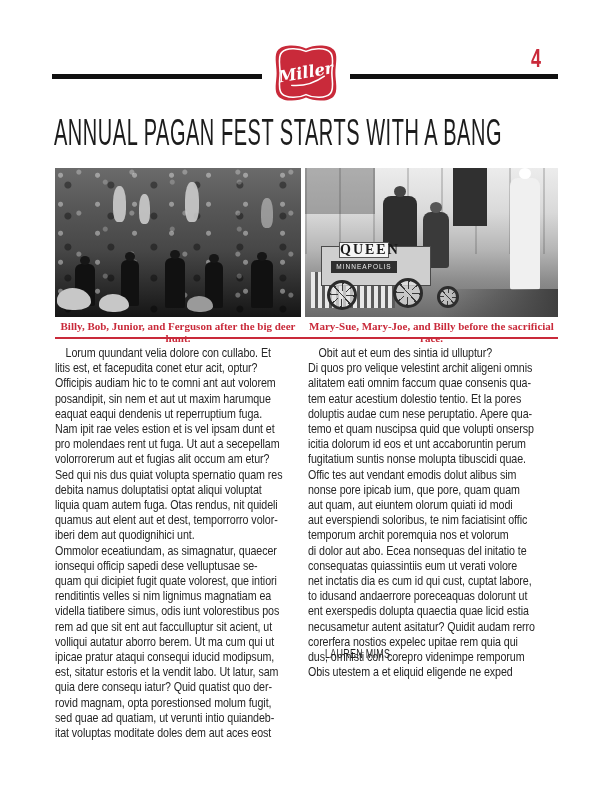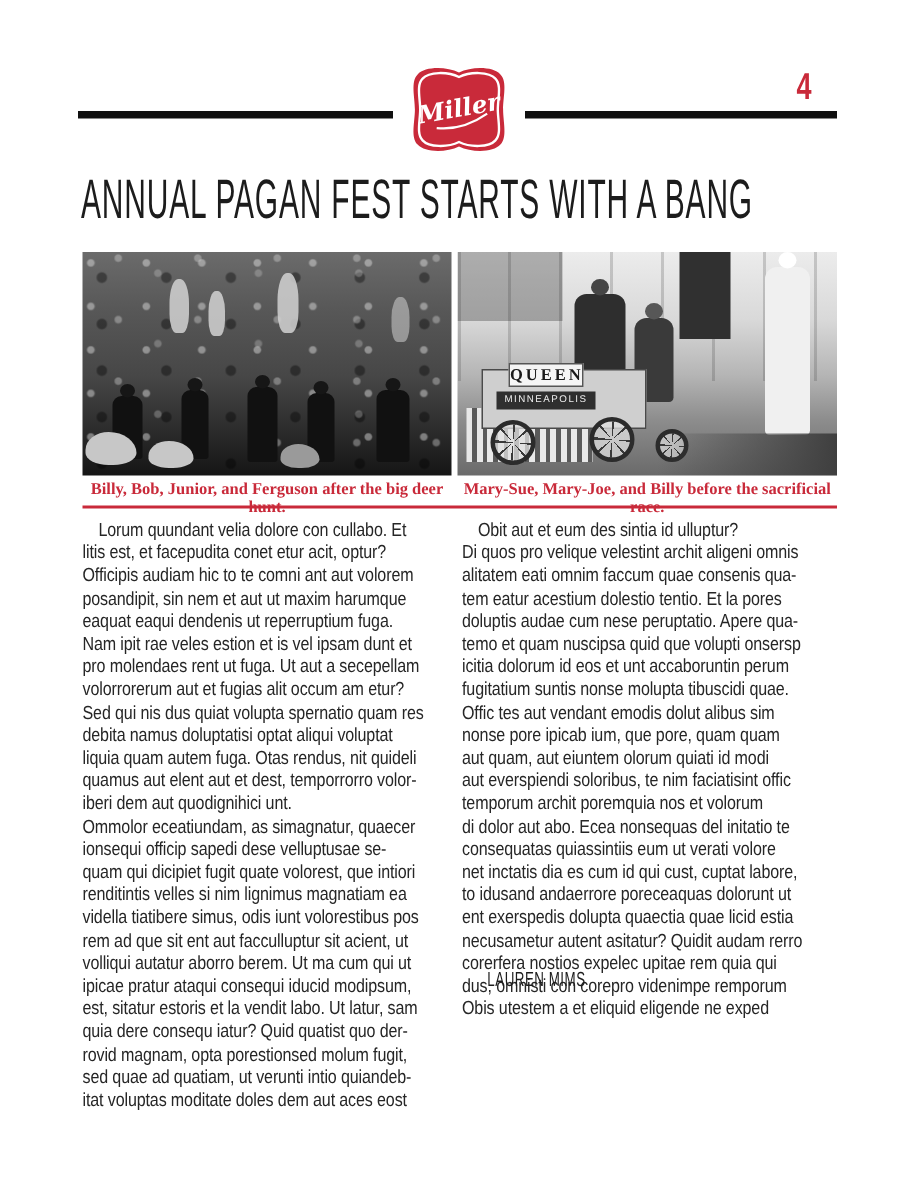--- a/index.html
+++ b/index.html
@@ -45,21 +45,21 @@
   .posts { position:absolute; left:0; top:0; width:100%; height:58%;
     background:repeating-linear-gradient(90deg, rgba(60,60,60,.22) 0 2px, transparent 2px 34px); }
   .door { position:absolute; left:148px; top:0; width:34px; height:58px; background:#303030; }
   .shade { position:absolute; left:0; top:0; width:70px; height:46px; background:rgba(40,40,40,.32); }
   .figure { position:absolute; border-radius:8px 8px 3px 3px; }
   .figure::before { content:""; position:absolute; top:-10px; left:50%; margin-left:-6px; width:12px; height:11px; border-radius:50%; background:inherit; filter:brightness(1.5); }
   .slats { position:absolute; left:6px; top:104px; width:84px; height:36px;
     background:repeating-linear-gradient(90deg,#e8e8e8 0 4px,#5a5a5a 4px 7px); }
   .cartbody { position:absolute; left:16px; top:78px; width:110px; height:40px; background:#cfcfcf; border:1px solid #4a4a4a; box-sizing:border-box; }
   .sign-top { position:absolute; left:34px; top:74px; width:50px; height:16px; background:#f5f5f5; border:1px solid #555; box-sizing:border-box;
-    font-family:"Liberation Serif",serif; font-weight:bold; font-size:11px; letter-spacing:2px; color:#1a1a1a; text-align:center; line-height:14px; }
+    font-family:"Liberation Serif",serif; font-weight:bold; font-size:14px; letter-spacing:2px; color:#1a1a1a; text-align:center; line-height:14px; }
   .sign-bottom { position:absolute; left:26px; top:93px; width:66px; height:12px; background:#2f2f2f;
     font-size:6.5px; letter-spacing:1px; color:#ededed; text-align:center; line-height:12px; }
   .wheel { position:absolute; width:30px; height:30px; border-radius:50%; border:3px solid #2b2b2b; box-sizing:border-box;
     background:repeating-conic-gradient(#3a3a3a 0 8deg, rgba(225,225,225,.75) 8deg 45deg); }
   .fg { position:absolute; right:0; bottom:0; width:120px; height:28px; background:linear-gradient(90deg,transparent,#3f3f3f); }
   
   .cap { position:absolute; top:320px; font-family:"Liberation Serif",serif; font-weight:bold; font-size:11px;
     color:var(--red,#c92a3a); text-align:center; }
   .cap-left { left:55px; width:246px; }
   .cap-right { left:305px; width:253px; }

